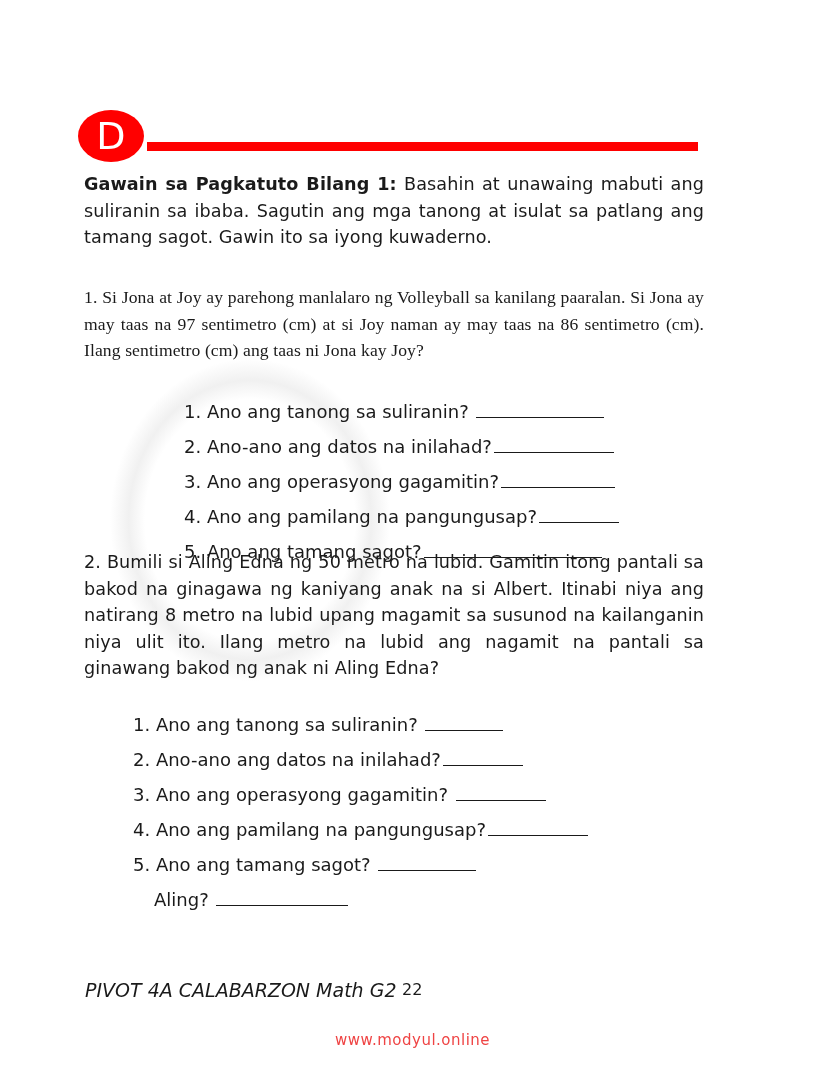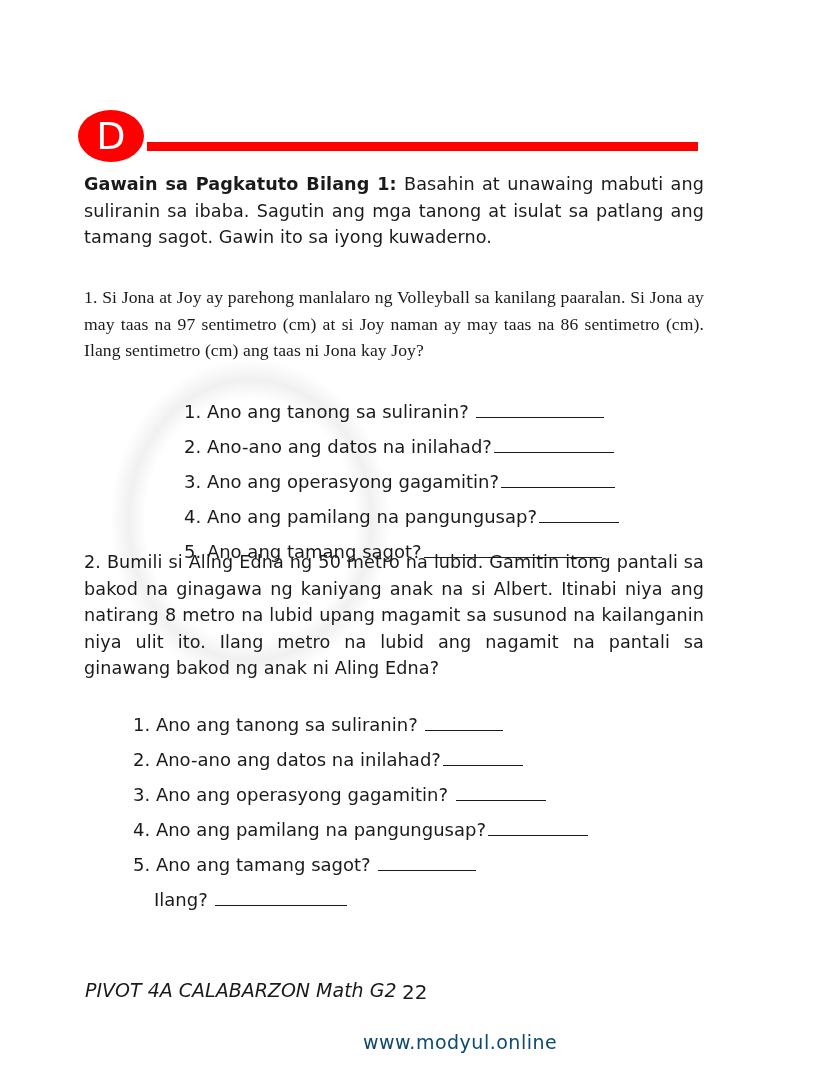--- a/index.html
+++ b/index.html
@@ -17,22 +17,22 @@
     .para.intro { top: 161px; margin-top: 10px; }
     .para.p1 { top: 284px; font-family: Liberation Serif, serif; }
     .para.p2 { top: 549px; }
     .para b { font-weight: bold; }
     .qlist { position: absolute; font-size: 18px; }
     .qlist .q { height: 35px; line-height: 35px; white-space: nowrap; }
     .qlist1 { left: 184px; top: 394px; }
     .qlist2 { left: 133px; top: 707px; }
     .blank { display: inline-block; border-bottom: 1.2px solid #1a1a1a; height: 16px; vertical-align: baseline; margin-left: 2px; }
     .footer-left { position: absolute; left: 85px; top: 979px; font-size: 19px; font-style: italic; color: #1a1a1a; }
-    .footer-page { position: absolute; left: 402px; top: 980px; font-size: 20px; color: #1a1a1a; }
-    .footer-site { position: absolute; left: 335px; top: 1031px; font-size: 19px; color: #0c4a6e; letter-spacing: 0.5px; margin-left: 28px; }
+    .footer-page { position: absolute; left: 402px; top: 980px; font-size: 16px; color: #1a1a1a; }
+    .footer-site { position: absolute; left: 335px; top: 1031px; font-size: 15px; color: #ef4444; letter-spacing: 0.5px; }
   </style>
 </head>
 <body>
 
 <div class="watermark-seal"></div>
 
 <div class="section-badge">
   <span>D</span>
 </div>
 <div class="section-rule"></div>
@@ -50,18 +50,18 @@
 </div>
 
 <div class="para p2">2. Bumili si Aling Edna ng 50 metro na lubid. Gamitin itong pantali sa bakod na ginagawa ng kaniyang anak na si Albert. Itinabi niya ang natirang 8 metro na lubid upang magamit sa susunod na kailanganin niya ulit ito. Ilang metro na lubid ang nagamit na pantali sa ginawang bakod ng anak ni Aling Edna?</div>
 
 <div class="qlist qlist2">
   <div class="q"><span>1. Ano ang tanong sa suliranin? </span><span class="blank" style="width:78px"></span></div>
   <div class="q"><span>2. Ano-ano ang datos na inilahad?</span><span class="blank" style="width:80px"></span></div>
   <div class="q"><span>3. Ano ang operasyong gagamitin? </span><span class="blank" style="width:90px"></span></div>
   <div class="q"><span>4. Ano ang pamilang na pangungusap?</span><span class="blank" style="width:100px"></span></div>
   <div class="q"><span>5. Ano ang tamang sagot? </span><span class="blank" style="width:98px"></span></div>
-  <div class="q" style="padding-left:21px"><span>Ilang? </span><span class="blank" style="width:132px"></span></div>
+  <div class="q" style="padding-left:21px"><span>Aling? </span><span class="blank" style="width:132px"></span></div>
 </div>
 
 <div class="footer-left">PIVOT 4A CALABARZON Math G2</div>
 <div class="footer-page">22</div>
 <div class="footer-site">www.modyul.online</div>
 
 </body></html>

